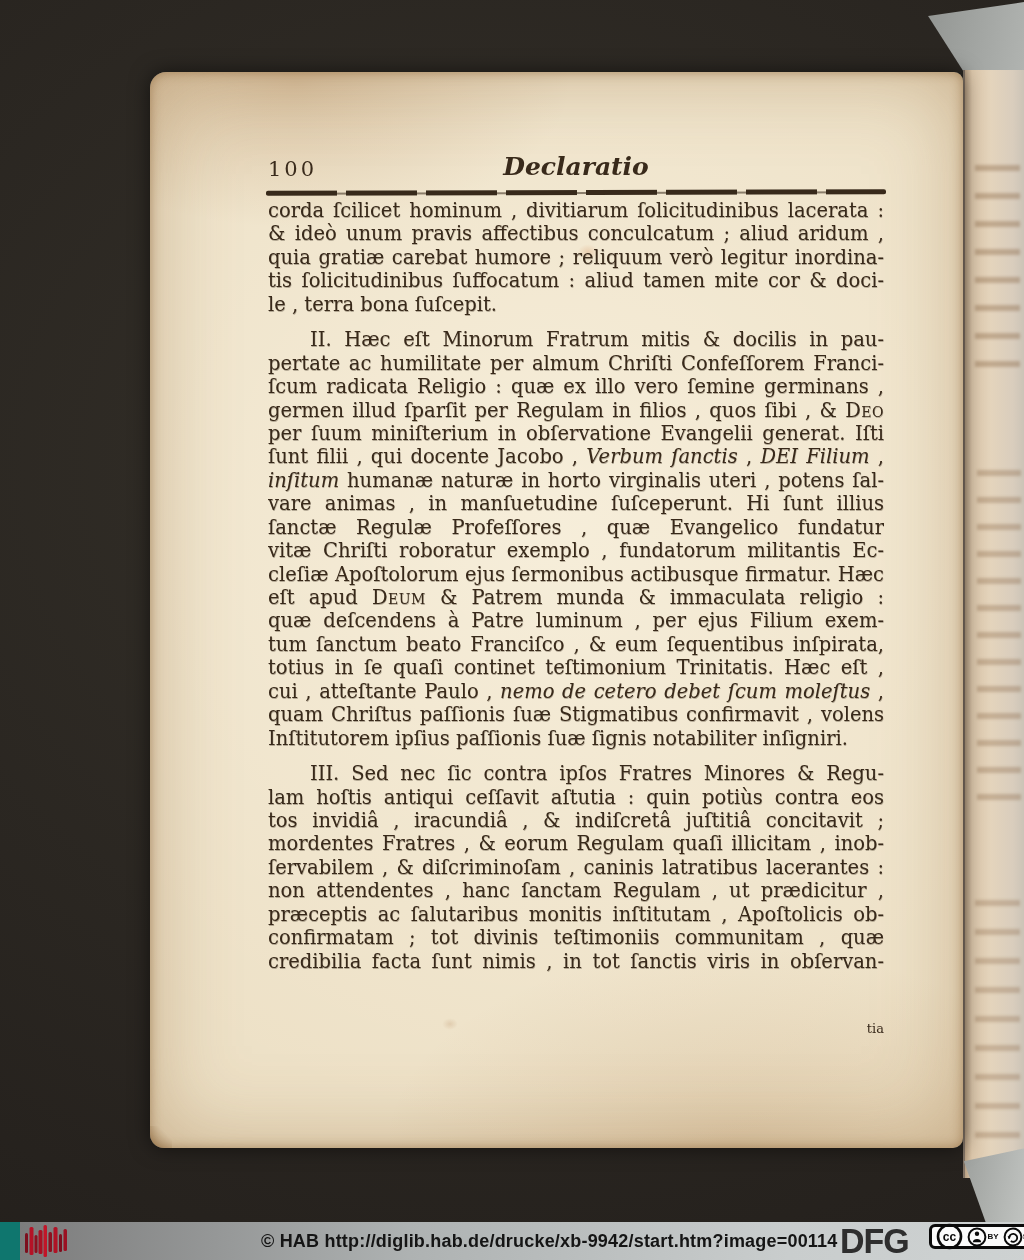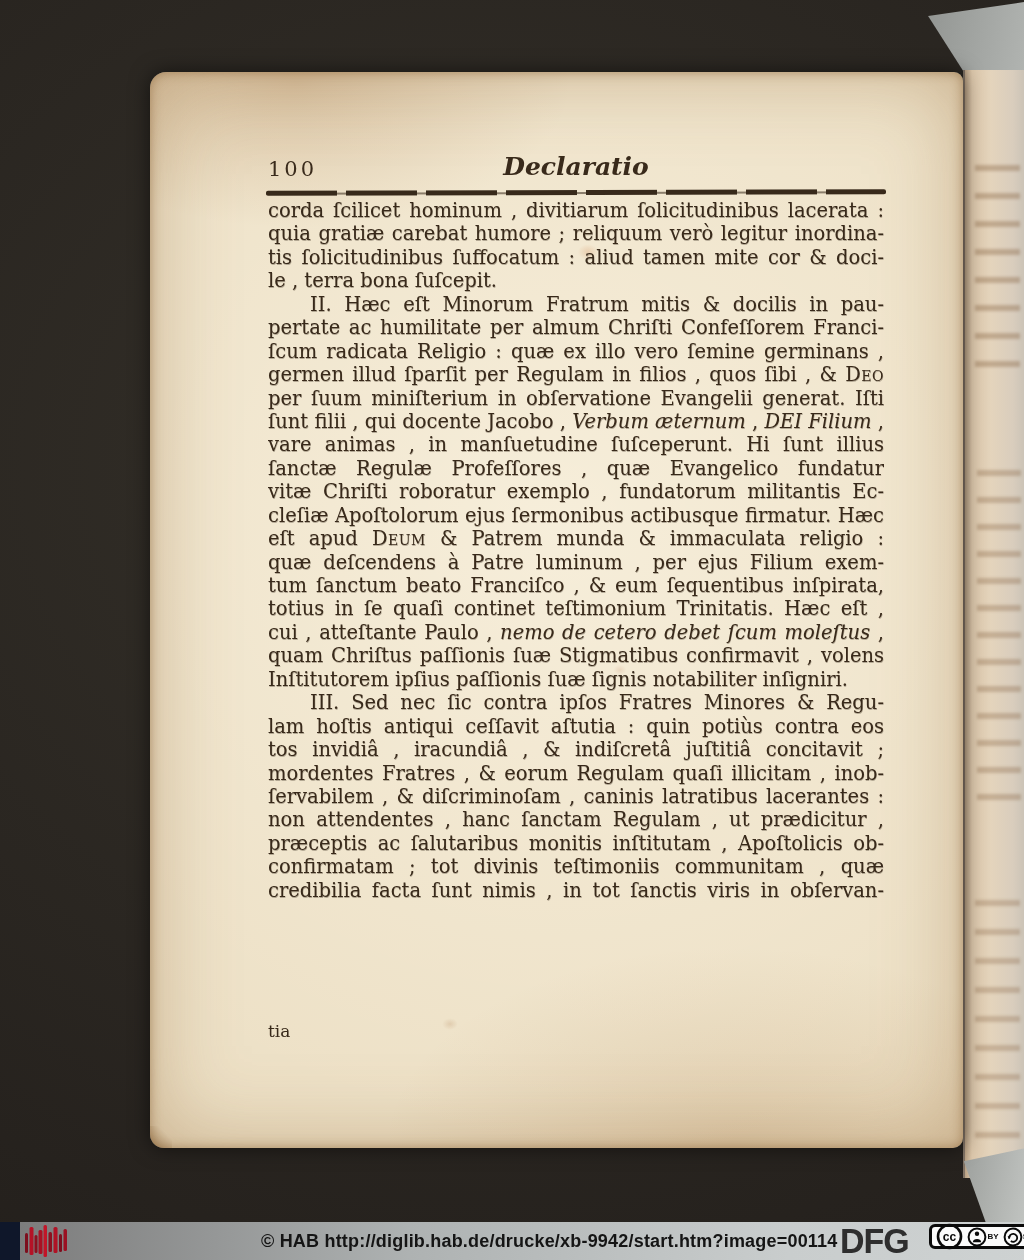--- a/index.html
+++ b/index.html
@@ -1,17 +1,17 @@
 <!DOCTYPE html>
 <html><head>
 <meta charset="utf-8">
 <style>
   html,body{margin:0;padding:0;}
   body{width:1024px;height:1260px;overflow:hidden;font-family:"DejaVu Serif",serif;}
-  .stage{position:relative;width:1024px;height:1260px;background:#0f172a;}
+  .stage{position:relative;width:1024px;height:1260px;background:#0f766e;}
 
   
   .mat{position:absolute;left:0;top:0;width:1024px;height:1222px;
        background:radial-gradient(140% 100% at 48% 38%, #343029, #211d1a 88%);}
 
   
   .side-strip{position:absolute;left:963px;top:70px;width:61px;height:1108px;
       background:linear-gradient(90deg,#b9a184 0px,#dcc7ab 7px,#e4d4bc 26px,#d9cdbd 48px,#c9c2b6 61px);
       border-left:2px solid rgba(70,50,35,.55);}
   .side-strip::before{content:"";position:absolute;left:10px;right:6px;top:95px;height:210px;
@@ -58,25 +58,25 @@
       border-radius:2px;transform:rotate(-.12deg);}
   .head-rule::after{content:"";position:absolute;left:0;top:2px;width:100%;height:2px;
       background:rgba(56,42,27,.55);}
 
   
   .text-block{position:absolute;left:118px;top:127px;width:616px;
       font-size:19.5px;color:#38291a;text-shadow:.4px .5px .6px rgba(56,41,26,.33);}
   .line{height:23.45px;line-height:23.45px;overflow:hidden;white-space:normal;
       text-align:justify;text-align-last:justify;}
   .line.last{text-align-last:left;}
-  .line.indent{text-indent:42px;}
+  .line.indent{text-indent:42px;margin-top:12px;}
   .line em{font-style:italic;}
   .line .sc{font-variant:small-caps;letter-spacing:.5px;}
-  .catchword{position:absolute;left:118px;top:949px;width:616px;
-      font-size:17px;color:#38291a;}
+  .catchword{position:absolute;left:118px;top:949px;width:616px;text-align:right;
+      font-size:13px;color:#38291a;}
 
   
   .footer{position:absolute;left:0;bottom:0;width:1024px;height:38px;
       background:linear-gradient(90deg,#7c7c7c,#aeb2b2 38%,#c9cdcd 75%,#ced2d2);margin-left:20px;}
   .hab-logo{position:absolute;left:4px;top:2px;}
   .copyright{position:absolute;left:241px;top:50%;transform:translateY(-50%);
       font-family:"Liberation Sans",sans-serif;font-weight:700;font-size:18px;
       color:#151515;letter-spacing:.2px;white-space:nowrap;}
   .dfg{position:absolute;left:820px;top:0;height:38px;display:flex;align-items:center;
       font-family:"Liberation Sans",sans-serif;font-weight:800;font-size:34px;
@@ -98,29 +98,31 @@
     <div class="ghost-band"></div>
   </div>
   <div class="wedge-bottom"></div>
 
   <div class="page">
     <span class="pgnum">100</span>
     <span class="runtitle">Declaratio</span>
     <div class="head-rule"></div>
     <div class="text-block">
         <div class="line">corda ſcilicet hominum , divitiarum ſolicitudinibus lacerata :</div>
+        <div class="line">&amp; ideò unum pravis affectibus conculcatum ; aliud aridum ,</div>
         <div class="line">quia gratiæ carebat humore ; reliquum verò legitur inordina-</div>
         <div class="line">tis ſolicitudinibus ſuffocatum : aliud tamen mite cor &amp; doci-</div>
         <div class="line last">le , terra bona ſuſcepit.</div>
         <div class="line indent">II.  Hæc eſt Minorum Fratrum mitis &amp; docilis in pau-</div>
         <div class="line">pertate ac humilitate per almum Chriſti Confeſſorem Franci-</div>
         <div class="line">ſcum radicata Religio : quæ ex illo vero ſemine germinans ,</div>
         <div class="line">germen illud ſparſit per Regulam in filios , quos ſibi , &amp; <span class="sc">Deo</span></div>
         <div class="line">per ſuum miniſterium in obſervatione Evangelii generat.  Iſti</div>
-        <div class="line">ſunt filii , qui docente Jacobo , <em>Verbum æternum</em> , <em>DEI Filium</em> ,</div>
+        <div class="line">ſunt filii , qui docente Jacobo , <em>Verbum ſanctis</em> , <em>DEI Filium</em> ,</div>
+        <div class="line"><em>inſitum</em> humanæ naturæ in horto virginalis uteri , potens ſal-</div>
         <div class="line">vare animas , in manſuetudine ſuſceperunt.  Hi ſunt illius</div>
         <div class="line">ſanctæ Regulæ Profeſſores , quæ Evangelico fundatur eloquio,</div>
         <div class="line">vitæ Chriſti roboratur exemplo , fundatorum militantis Ec-</div>
         <div class="line">cleſiæ Apoſtolorum ejus ſermonibus actibusque firmatur.  Hæc</div>
         <div class="line">eſt apud <span class="sc">Deum</span> &amp; Patrem munda &amp; immaculata religio :</div>
         <div class="line">quæ deſcendens à Patre luminum , per ejus Filium exem-</div>
         <div class="line">tum ſanctum beato Franciſco , &amp; eum ſequentibus inſpirata,</div>
         <div class="line">totius in ſe quaſi continet teſtimonium Trinitatis.  Hæc eſt ,</div>
         <div class="line">cui , atteſtante Paulo , <em>nemo de cetero debet ſcum moleſtus</em> ,</div>
         <div class="line">quam Chriſtus paſſionis ſuæ Stigmatibus confirmavit , volens</div>

